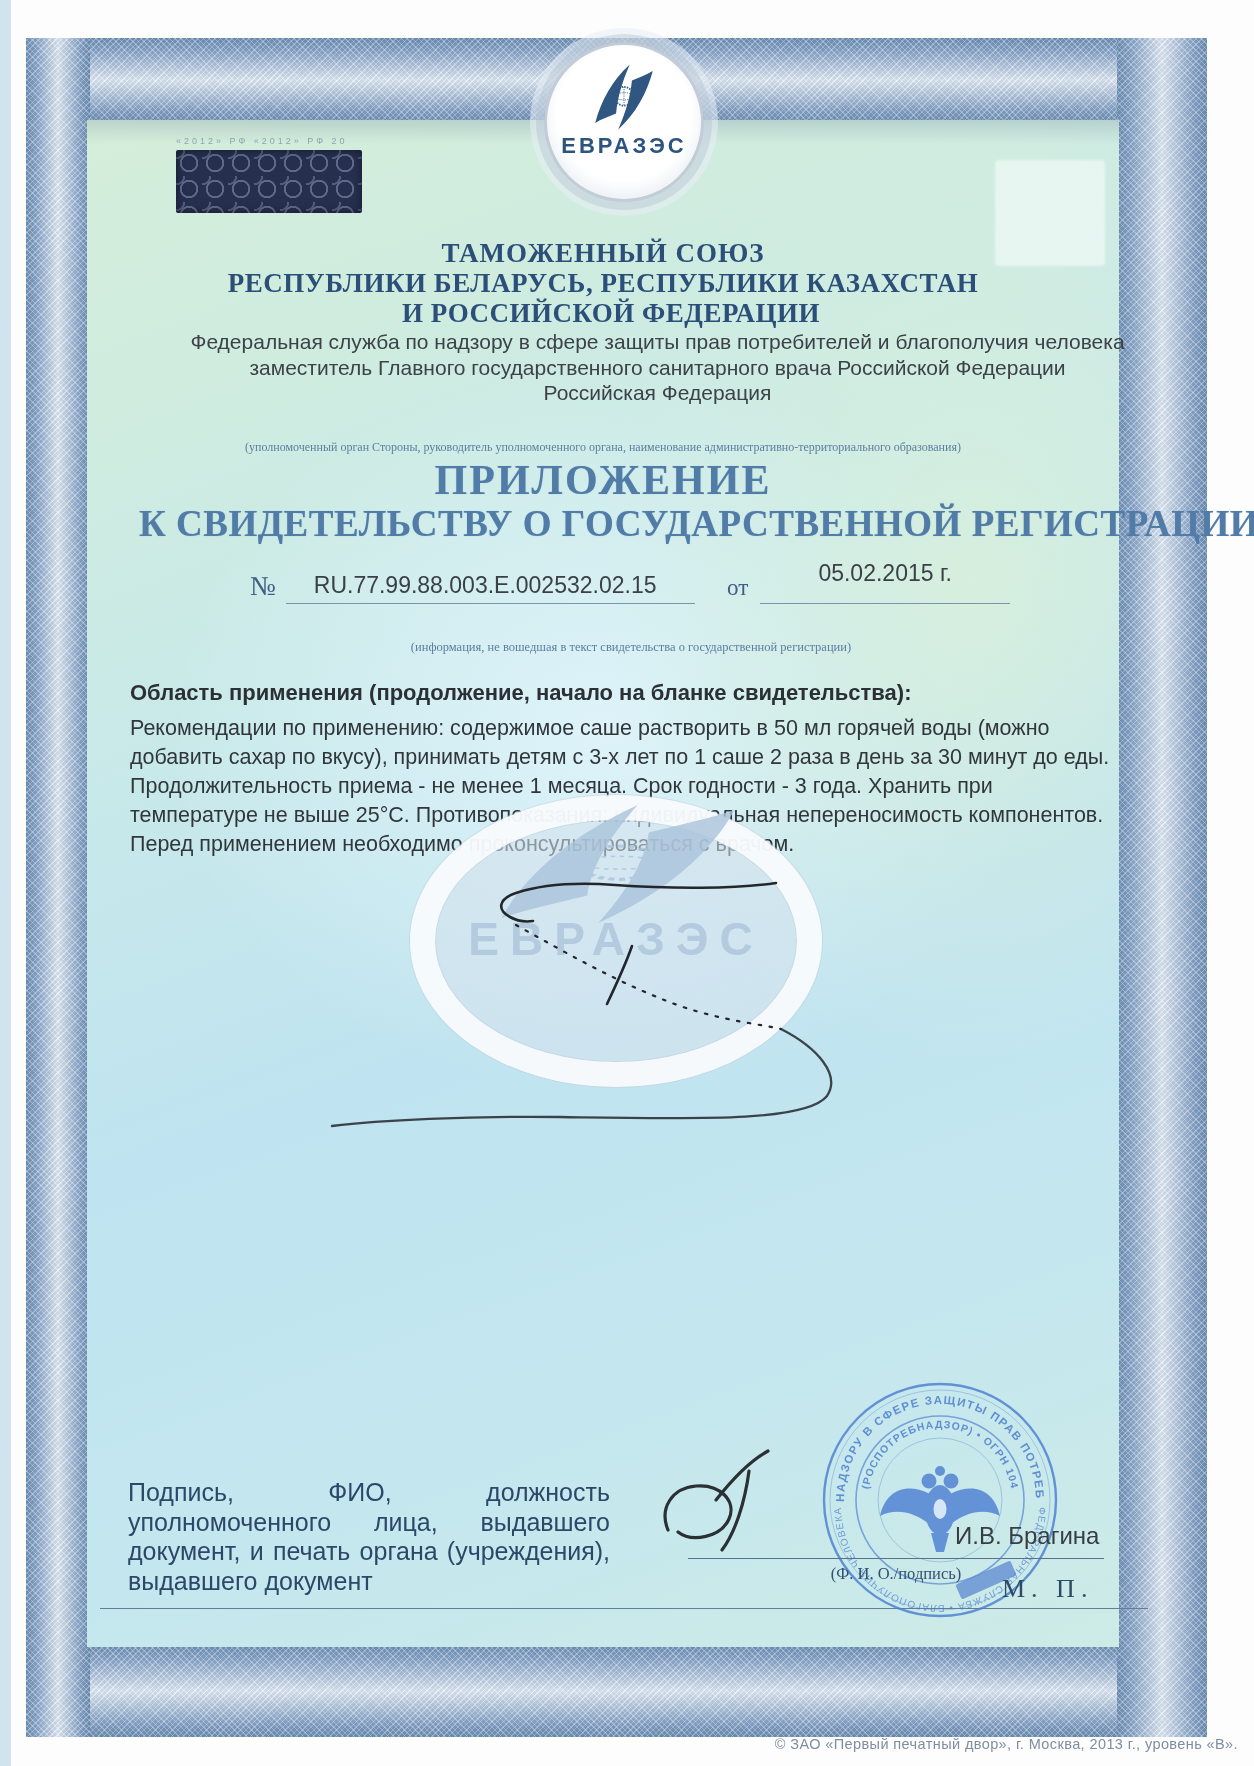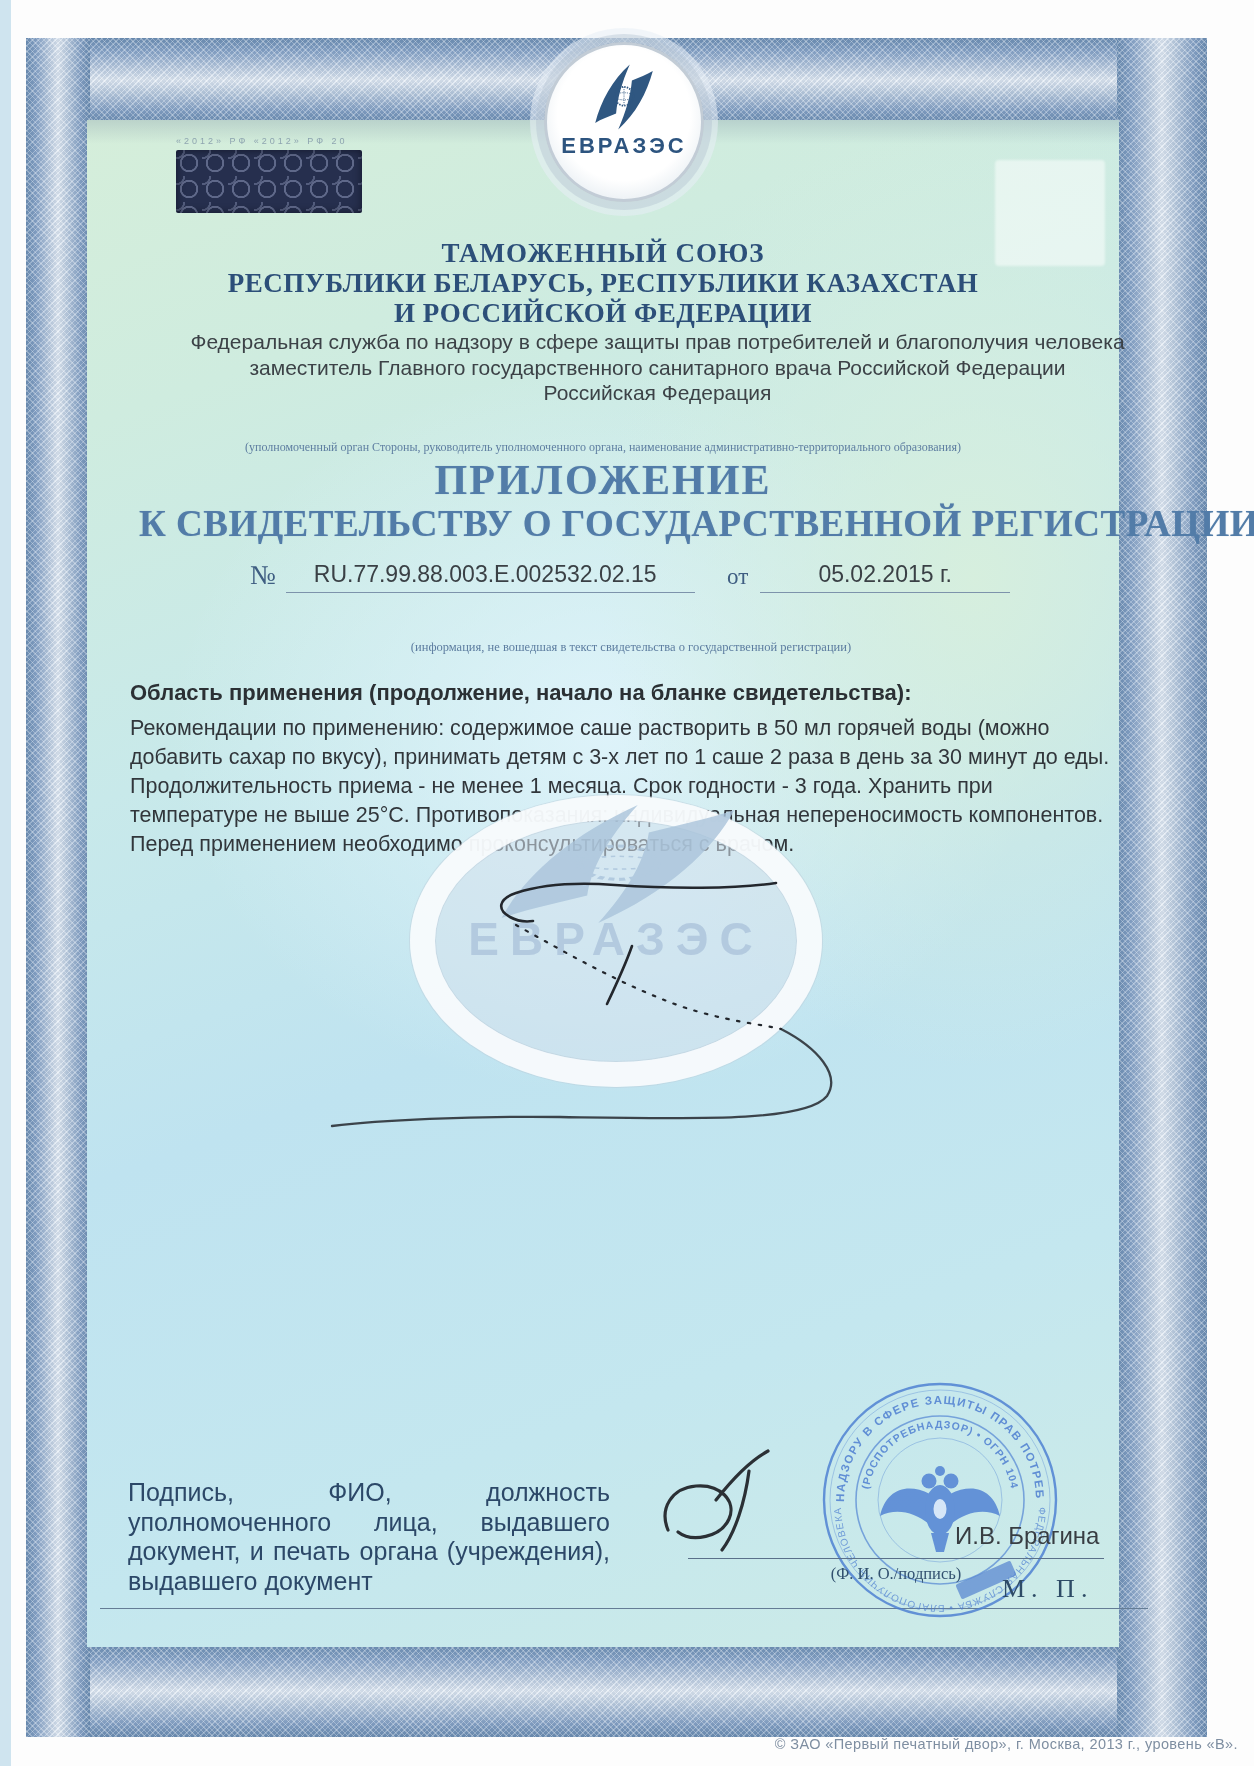--- a/index.html
+++ b/index.html
@@ -43,36 +43,36 @@
      box-shadow:0 0 0 8px rgba(173,188,204,.38), 0 0 0 14px rgba(232,239,246,.55);
      display:flex;flex-direction:column;align-items:center;z-index:3;}
   .medallion .logo{margin-top:16px;width:72px;height:72px;}
   .medallion .org{font-family:"Liberation Sans","DejaVu Sans",sans-serif;font-weight:bold;
      font-size:22px;color:#2d547f;letter-spacing:3px;margin-top:0px;}
   
   .center{text-align:center;}
   .hdr{left:87px;width:1032px;color:#2c4f79;font-family:"Liberation Serif","DejaVu Serif",serif;font-weight:bold;}
   .hdr1{top:238px;font-size:27px;letter-spacing:1px;}
   .hdr2{top:268px;font-size:27px;letter-spacing:.5px;}
-  .hdr3{top:298px;font-size:27px;letter-spacing:.5px;}
+  .hdr3{top:298px;font-size:27px;letter-spacing:.5px;margin-left:8px;}
   .agency{left:87px;width:1141px;color:#3c4247;font-size:21px;}
   .ag1{top:330px;} .ag2{top:356px;} .ag3{top:381px;}
   .authority-note{left:87px;top:440px;width:1032px;font-size:12px;color:#5d7da0;
      font-family:"Liberation Serif","DejaVu Serif",serif;}
   .title1{left:87px;top:456px;width:1032px;font-size:42px;letter-spacing:2px;color:#527ca8;
      font-family:"Liberation Serif","DejaVu Serif",serif;font-weight:bold;text-shadow:0 0 1px rgba(82,124,168,.4);}
   .title2{left:87px;top:502px;width:1224px;font-size:37px;letter-spacing:.5px;color:#527ca8;
      font-family:Liberation Serif, serif;font-weight:bold;text-shadow:0 0 1px rgba(82,124,168,.4);}
   
   .reg-row{left:250px;top:560px;width:760px;display:flex;align-items:flex-end;}
   .reg-no{font-family:"Liberation Serif","DejaVu Serif",serif;font-size:27px;color:#3f5e82;padding-bottom:2px;}
   .reg-field{border-bottom:1.5px solid #7d93ab;font-size:23px;color:#3a4045;}
   .reg-field.num{width:400px;margin-left:10px;padding:0 0 4px 28px;}
   .reg-ot{font-family:"Liberation Serif","DejaVu Serif",serif;font-size:23px;color:#3f5e82;margin-left:32px;padding-bottom:3px;}
-  .reg-field.date{width:262px;margin-left:12px;padding:0 0 4px 0;text-align:center;}
+  .reg-field.date{width:262px;margin-left:12px;padding:0 0 16px 0;text-align:center;}
   .info-note{left:87px;top:640px;width:1032px;font-size:12.5px;color:#5d7da0;
      font-family:"Liberation Serif","DejaVu Serif",serif;padding-left:28px;}
   
   .scope-h{left:130px;top:680px;width:992px;font-size:22px;font-weight:bold;color:#2b3034;}
   .scope-t{left:130px;top:714px;width:992px;font-size:21.5px;line-height:29px;color:#31363b;}
   
   .wm-seal{left:410px;top:795px;width:412px;height:292px;border-radius:50%;
      border:25px solid rgba(249,251,253,.92);background:rgba(213,226,236,.55);
      box-sizing:border-box;box-shadow:0 0 0 1px rgba(190,205,218,.5), inset 0 0 0 1px rgba(190,205,218,.5);z-index:2;}
   .wm-swoosh{left:468px;top:800px;width:300px;height:128px;opacity:.8;z-index:2;}

